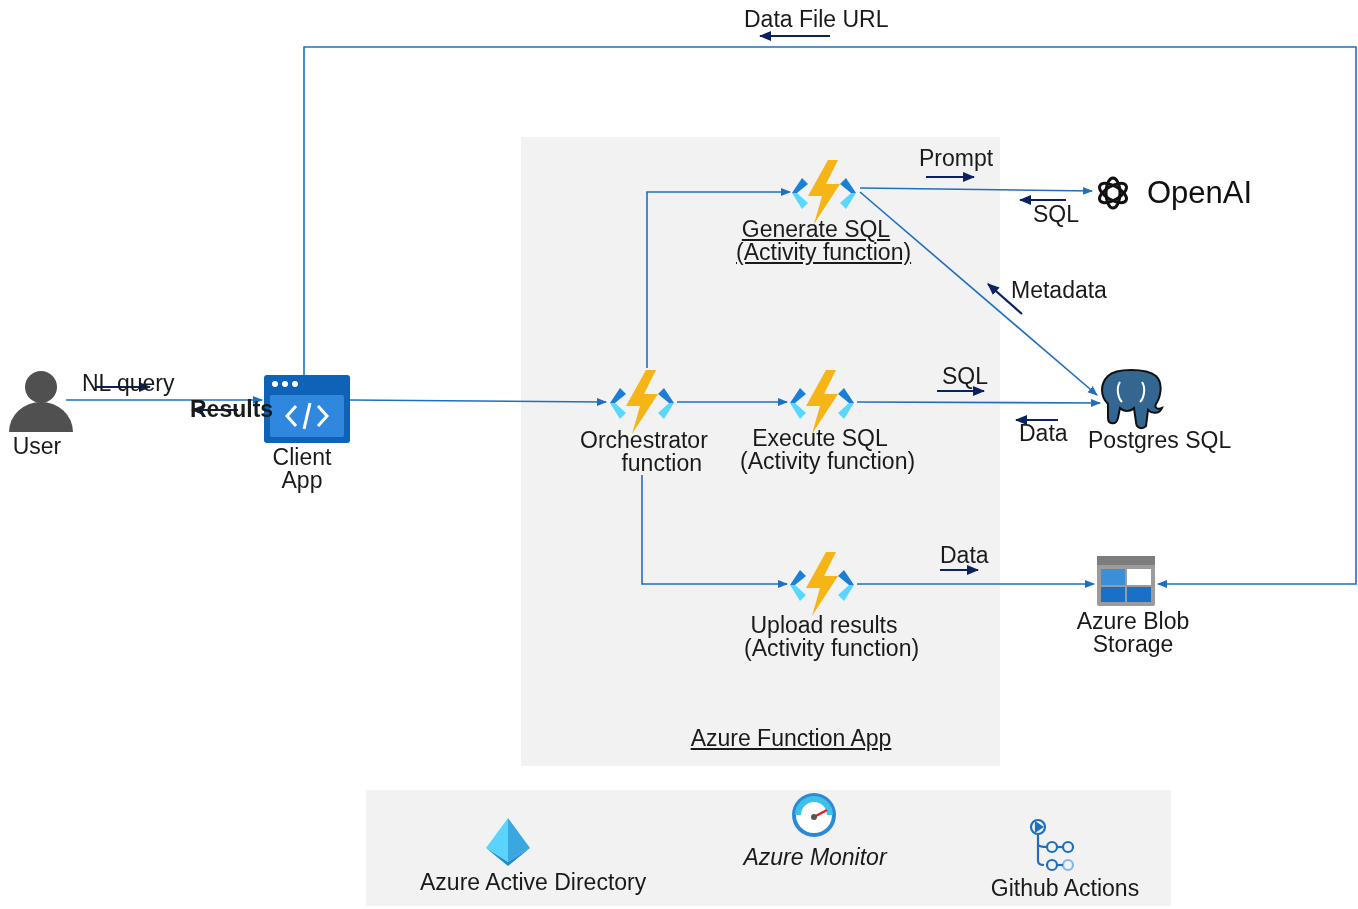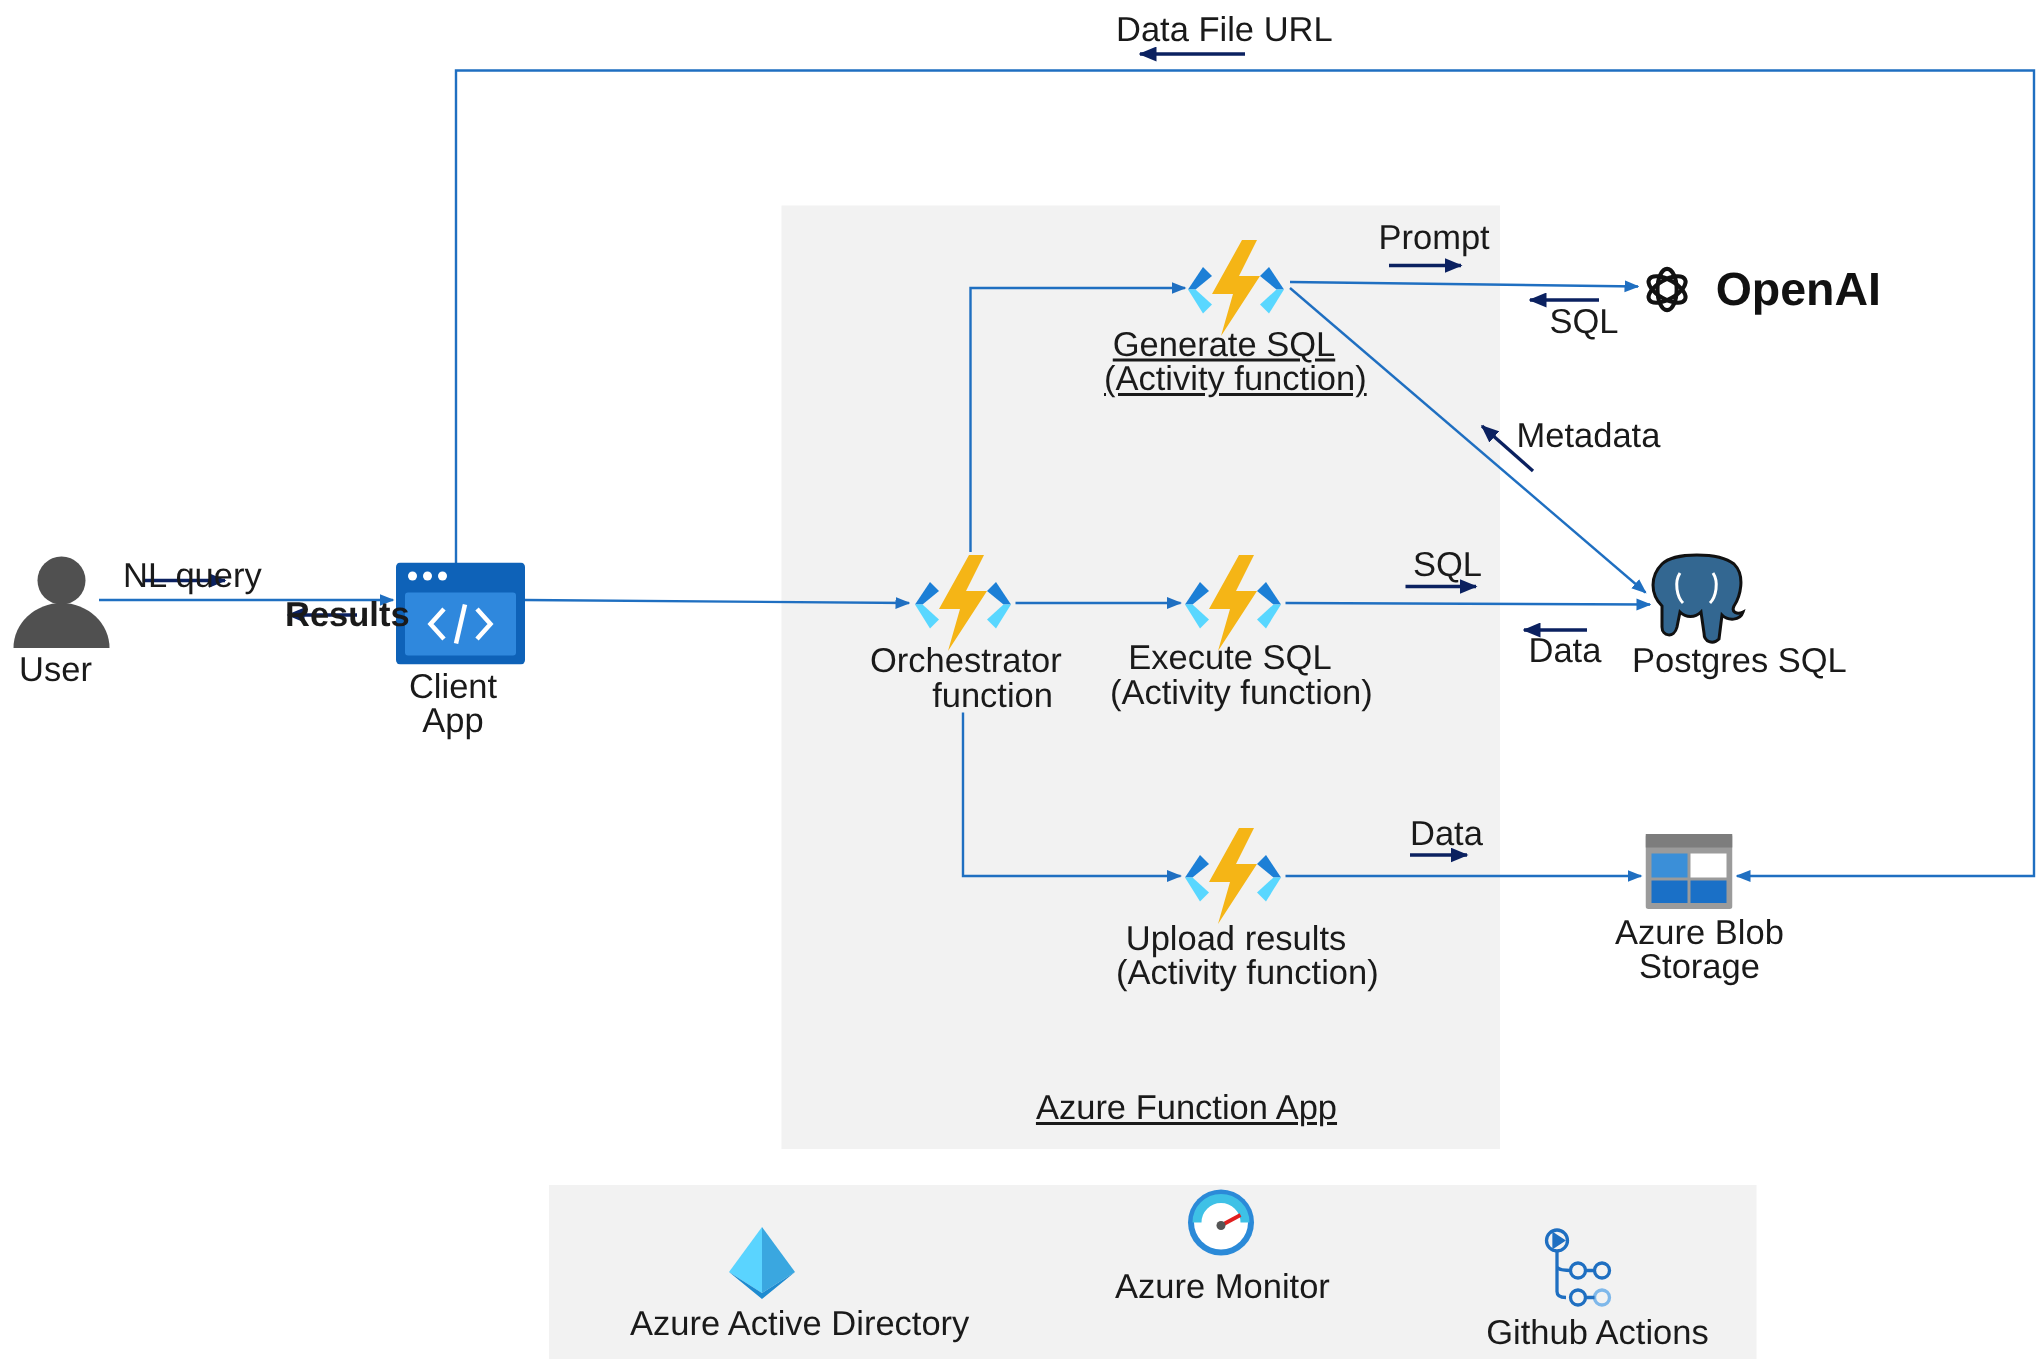--- a/index.html
+++ b/index.html
@@ -134,21 +134,21 @@
 <div class="lbl" style="left:680px;top:727px;width:222px;text-decoration:underline;">Azure Function App</div>
 
 <div class="abs" style="left:1094px;top:172px;width:160px;height:42px;display:flex;align-items:center;">
   <svg width="38" height="38" viewBox="0 0 38 38">
     <g stroke="#111" stroke-width="3" fill="none">
       <ellipse cx="19" cy="19" rx="7" ry="15"></ellipse>
       <ellipse cx="19" cy="19" rx="7" ry="15" transform="rotate(60 19 19)"></ellipse>
       <ellipse cx="19" cy="19" rx="7" ry="15" transform="rotate(120 19 19)"></ellipse>
     </g>
   </svg>
-  <span style="font-size:31px;font-weight:bold;color:#111;margin-left:15px;">OpenAI</span>
+  <span style="font-size:31px;font-weight:normal;color:#111;margin-left:15px;">OpenAI</span>
 </div>
 
 <div class="abs" style="left:1098px;top:368px;width:68px;height:62px;">
   <svg width="68" height="62" viewBox="0 0 68 62">
     <path d="M10,8 C18,0 48,0 58,8 C66,16 62,30 58,36 C56,40 60,42 64,40 C62,46 54,46 50,42 L48,58 C44,62 38,60 38,54 L36,40 C32,44 26,44 22,40 L20,50 C18,58 10,56 10,50 L10,36 C2,28 2,16 10,8 Z" fill="#336791" stroke="#111" stroke-width="2"></path>
     <path d="M22,14 C18,20 20,30 24,34" stroke="#fff" stroke-width="2" fill="none"></path>
     <path d="M44,14 C48,20 46,30 42,34" stroke="#fff" stroke-width="2" fill="none"></path>
   </svg>
 </div>
 <div class="lbl" style="left:1088px;top:429px;width:122px;">Postgres SQL</div>
@@ -180,21 +180,21 @@
 
 <div class="abs" style="left:420px;top:815px;width:200px;height:80px;">
   <svg width="52" height="48" viewBox="0 0 52 48" style="position:absolute;left:62px;top:3px;">
     <polygon points="26,0 4,30 26,44" fill="#5ad4ff"></polygon>
     <polygon points="26,0 48,30 26,44" fill="#3aa7e0"></polygon>
     <polygon points="4,30 26,44 48,30 26,48" fill="#1e8bd0"></polygon>
   </svg>
   <div class="lbl" style="left:0;top:56px;width:200px;">Azure Active Directory</div>
 </div>
 
-<div class="abs" style="left:740px;top:788px;width:150px;height:80px;">
+<div class="abs" style="left:740px;top:788px;width:150px;height:80px;font-style:italic;">
   <svg width="48" height="48" viewBox="0 0 48 48" style="position:absolute;left:50px;top:3px;">
     <circle cx="24" cy="24" r="22" fill="#2b8ad8"></circle>
     <circle cx="24" cy="24" r="18" fill="#ffffff"></circle>
     <path d="M8,24 A16,16 0 0 1 40,24" stroke="#3ec1e6" stroke-width="6" fill="none"></path>
     <line x1="24" y1="26" x2="37" y2="19" stroke="#e02020" stroke-width="2.5"></line>
     <circle cx="24" cy="26" r="3" fill="#555"></circle>
   </svg>
   <div class="lbl" style="left:0;top:58px;width:150px;">Azure Monitor</div>
 </div>
 

